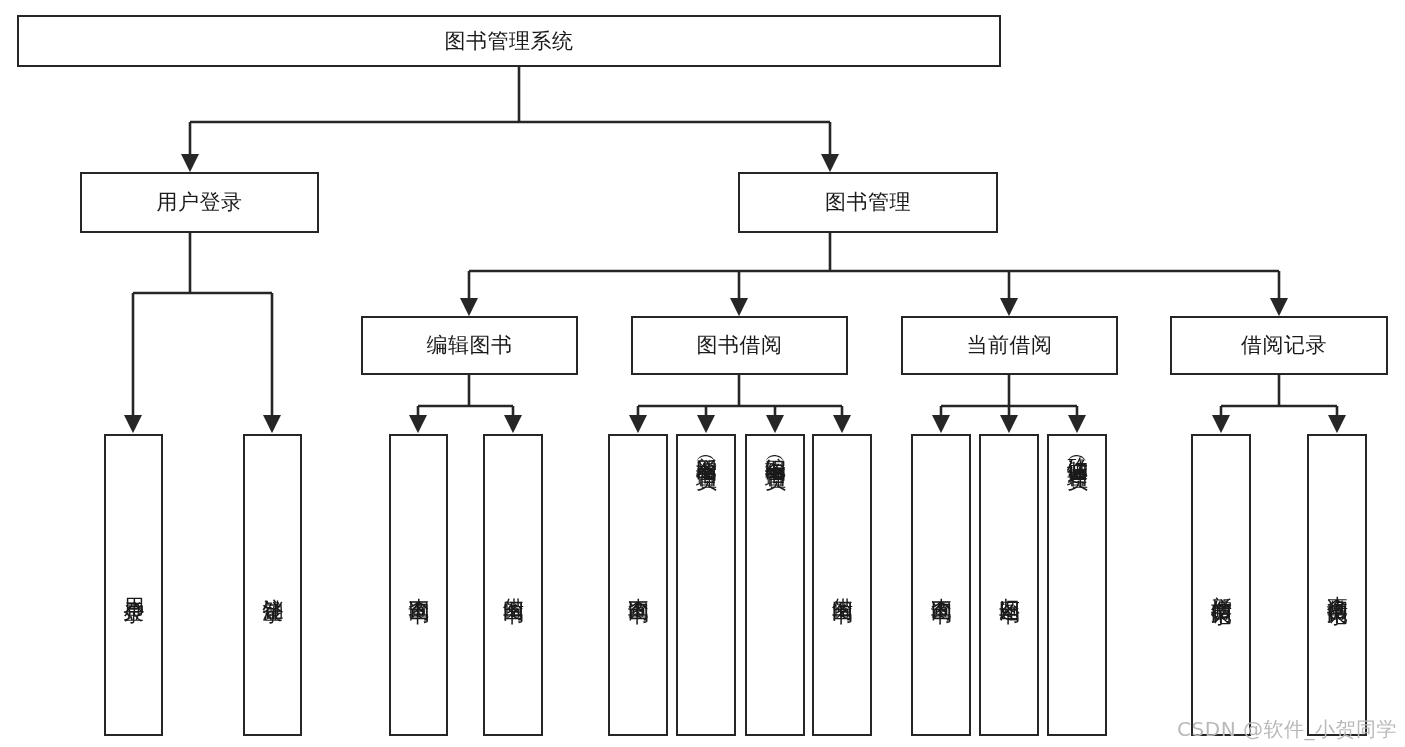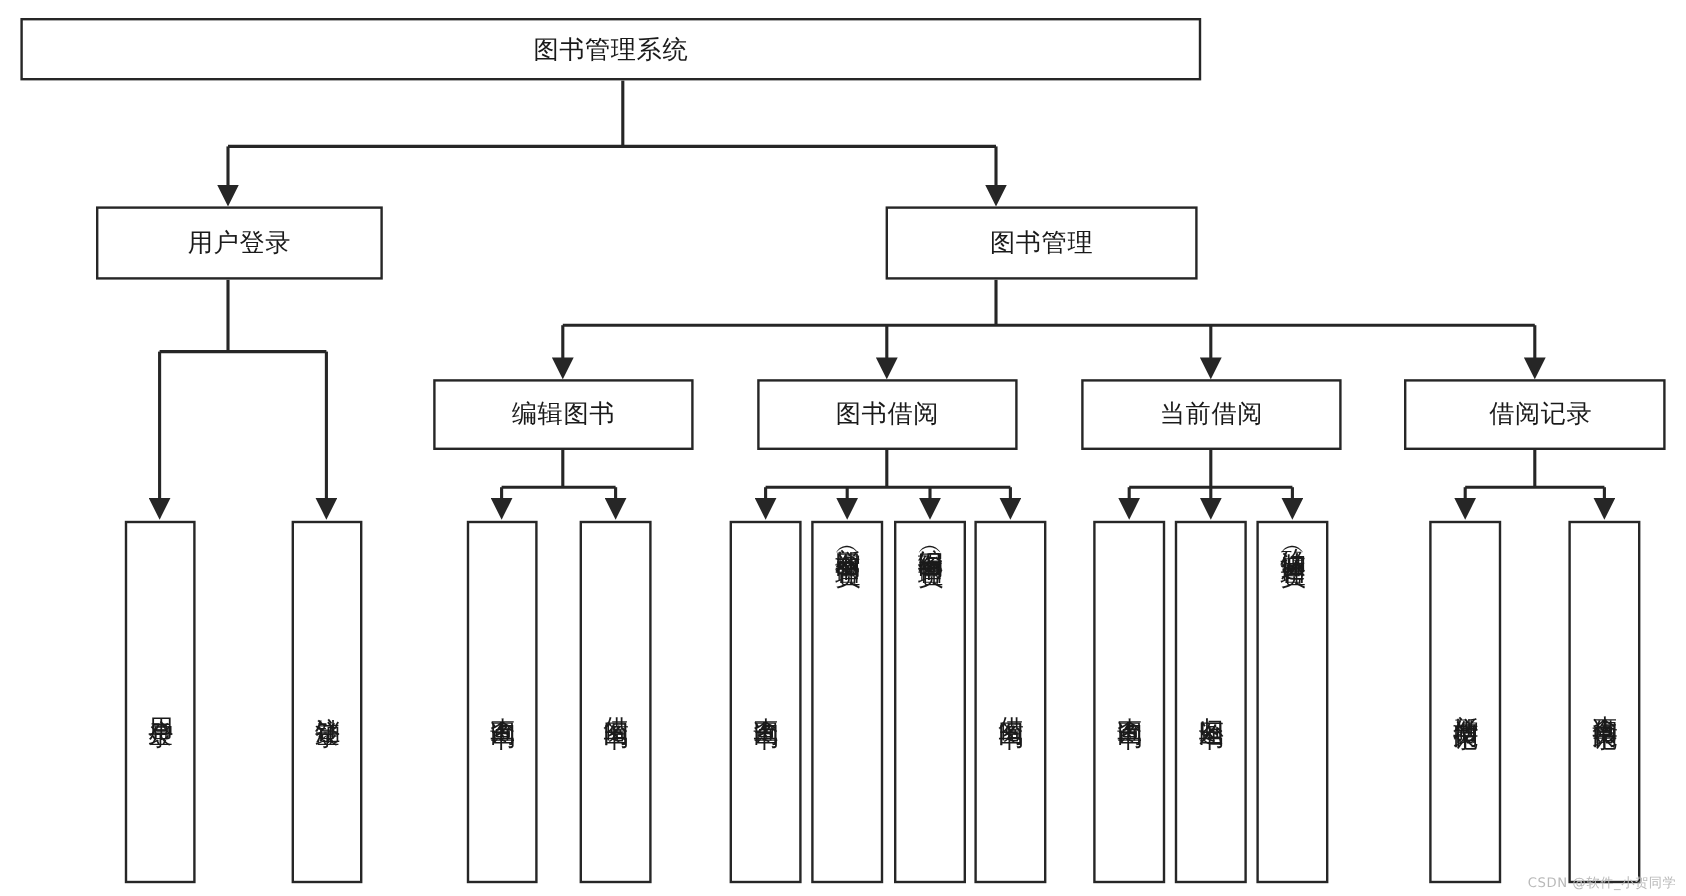--- a/index.html
+++ b/index.html
@@ -52,21 +52,21 @@
     display: flex;
     flex-direction: column;
     justify-content: center;
     align-items: center;
   }
   .vwrap.top { justify-content: flex-start; padding-top: 4px; }
   #watermark {
     position: absolute;
     right: 8px;
     bottom: 4px;
-    font-size: 11px;
+    font-size: 20px;
     color: #b9b9b9;
     letter-spacing: 0.5px;
     white-space: nowrap;
     pointer-events: none;
     margin-left: 28px;
   }
 </style>
 </head>
 <body>
 

